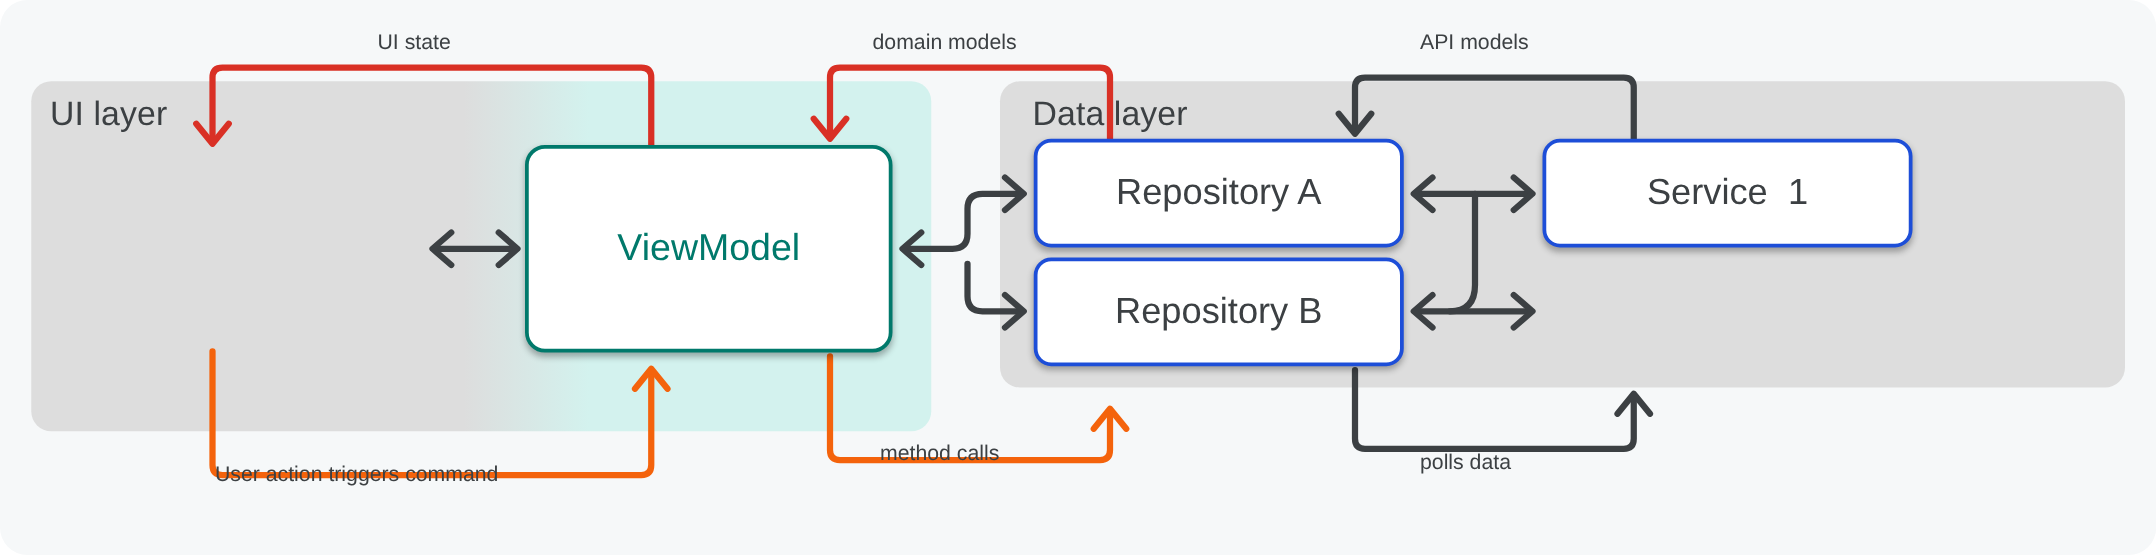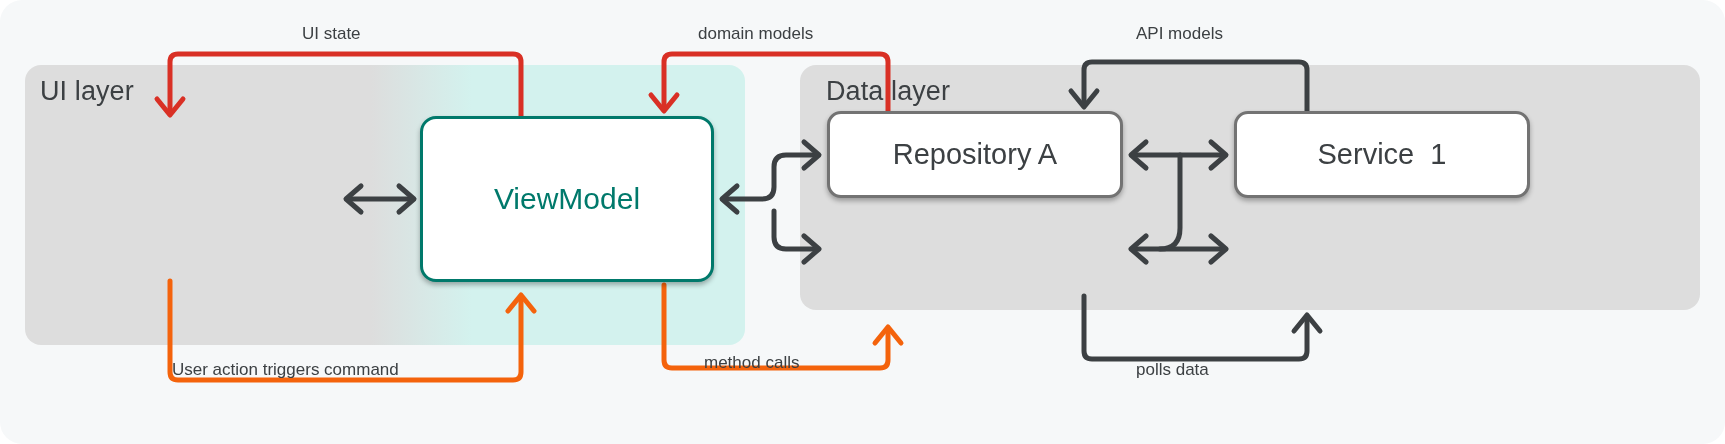--- a/index.html
+++ b/index.html
@@ -30,21 +30,21 @@
     color:#3c4043;
     letter-spacing:.1px;
     white-space:nowrap;
   }
   #ui-layer-label{left:40px;top:76px;}
   #data-layer-label{left:826px;top:76px;}
 
   .node{
     position:absolute;
     background:#ffffff;
-    border:3px solid #737373;
+    border:3px solid #1d4ed8;
     border-radius:14px;
     box-sizing:border-box;
     display:flex;align-items:center;justify-content:center;
     font-size:29px;
     color:#3c4043;
     box-shadow:0 3px 5px rgba(0,0,0,.30);
     white-space:pre;
   }
   .node.accent{
     border-color:#00796b;
@@ -63,21 +63,21 @@
   .edge-label{
     position:absolute;
     font-size:17px;
     color:#3c4043;
     white-space:nowrap;
     text-align:center;
   }
   #lbl-ui-state        {left:302px;top:24px;}
   #lbl-domain-models   {left:698px;top:24px;}
   #lbl-api-models      {left:1136px;top:24px;}
-  #lbl-user-action     {left:172px;top:360px;}
+  #lbl-user-action     {left:172px;top:370px;}
   #lbl-method-calls    {left:704px;top:353px;}
   #lbl-polls-data      {left:1136px;top:360px;}
 
   svg#wires{position:absolute;left:0;top:0;width:1725px;height:444px;pointer-events:none;}
   .wire{fill:none;stroke-linecap:round;stroke-linejoin:round;stroke-width:5;}
   .w-red   {stroke:#d93025;}
   .w-orange{stroke:#f4630c;}
   .w-dark  {stroke:#3c4043;}
   .head    {fill:none;stroke-linecap:round;stroke-linejoin:round;stroke-width:5;}
   .h-red   {stroke:#d93025;}
@@ -156,20 +156,21 @@
     <g>
       <path class="wire w-dark" d="M 1180 155 L 1180 228 Q 1180 249 1160 249"></path>
     </g>
   </svg>
 
 
   <div class="node accent" id="node-viewmodel">ViewModel</div>
 
   <div class="node" id="node-repo-a">Repository A</div>
 
+  <div class="node" id="node-repo-b">Repository B</div>
 
   <div class="node" id="node-service-1">Service  1</div>
 
 
   <div class="edge-label" id="lbl-ui-state">UI state</div>
 
   <div class="edge-label" id="lbl-domain-models">domain models</div>
 
   <div class="edge-label" id="lbl-api-models">API models</div>
 

